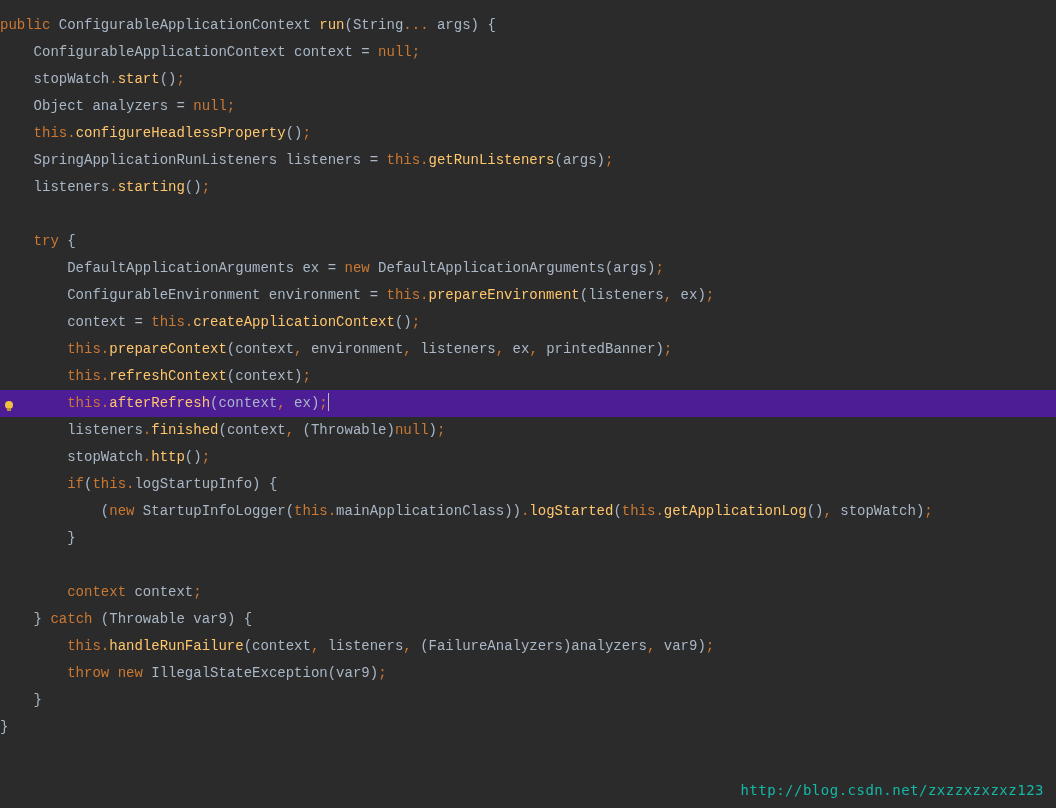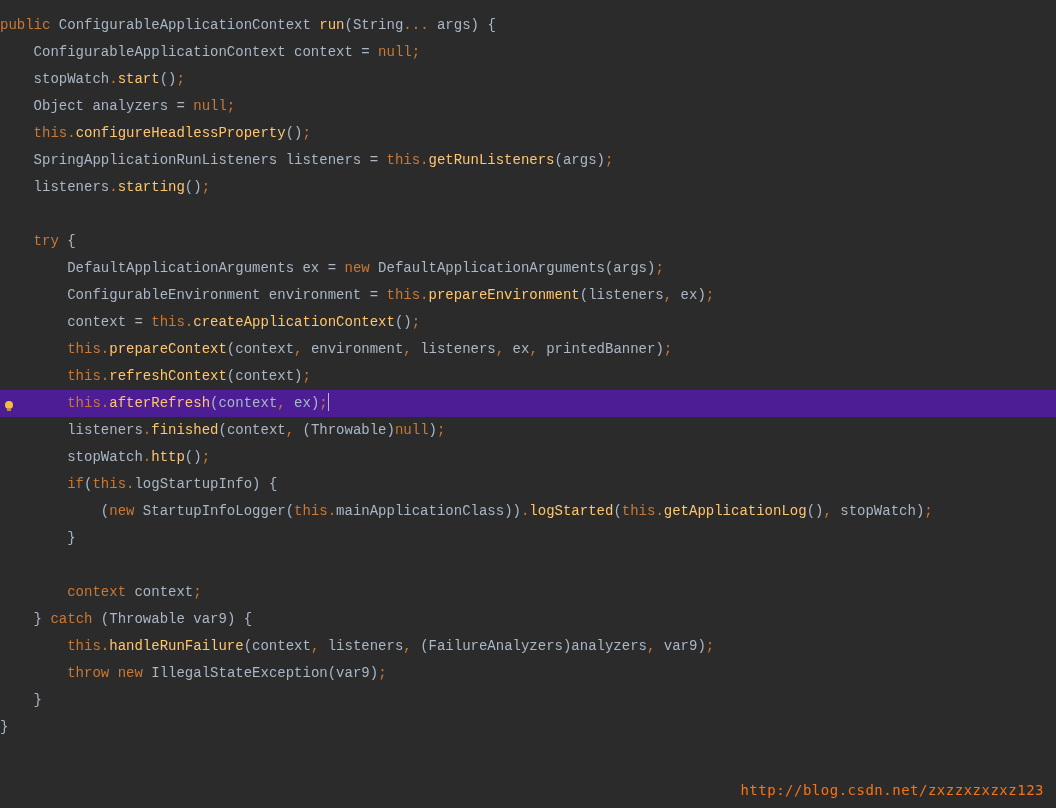--- a/index.html
+++ b/index.html
@@ -48,21 +48,21 @@
       width: 1px;
       height: 18px;
       background: #bbbbbb;
       vertical-align: middle;
       margin-bottom: 2px;
     }
     .watermark {
       position: absolute;
       bottom: 10px;
       right: 12px;
-      color: #f97316;
+      color: #14b8a6;
       font-size: 14px;
       font-family: 'Consolas', 'Monaco', monospace;
       letter-spacing: 0.5px;
     }
   </style>
 </head>
 <body>
 
 <div class="editor" id="editor">
     <div class="line"><span class="ws"></span><span class="keyword">public</span><span class="ws"> </span><span class="type">ConfigurableApplicationContext </span><span class="method">run</span><span class="paren">(</span><span class="type">String</span><span class="punct">...</span><span class="ws"> </span><span class="ident">args</span><span class="paren">)</span><span class="ws"> </span><span class="paren">{</span></div>

